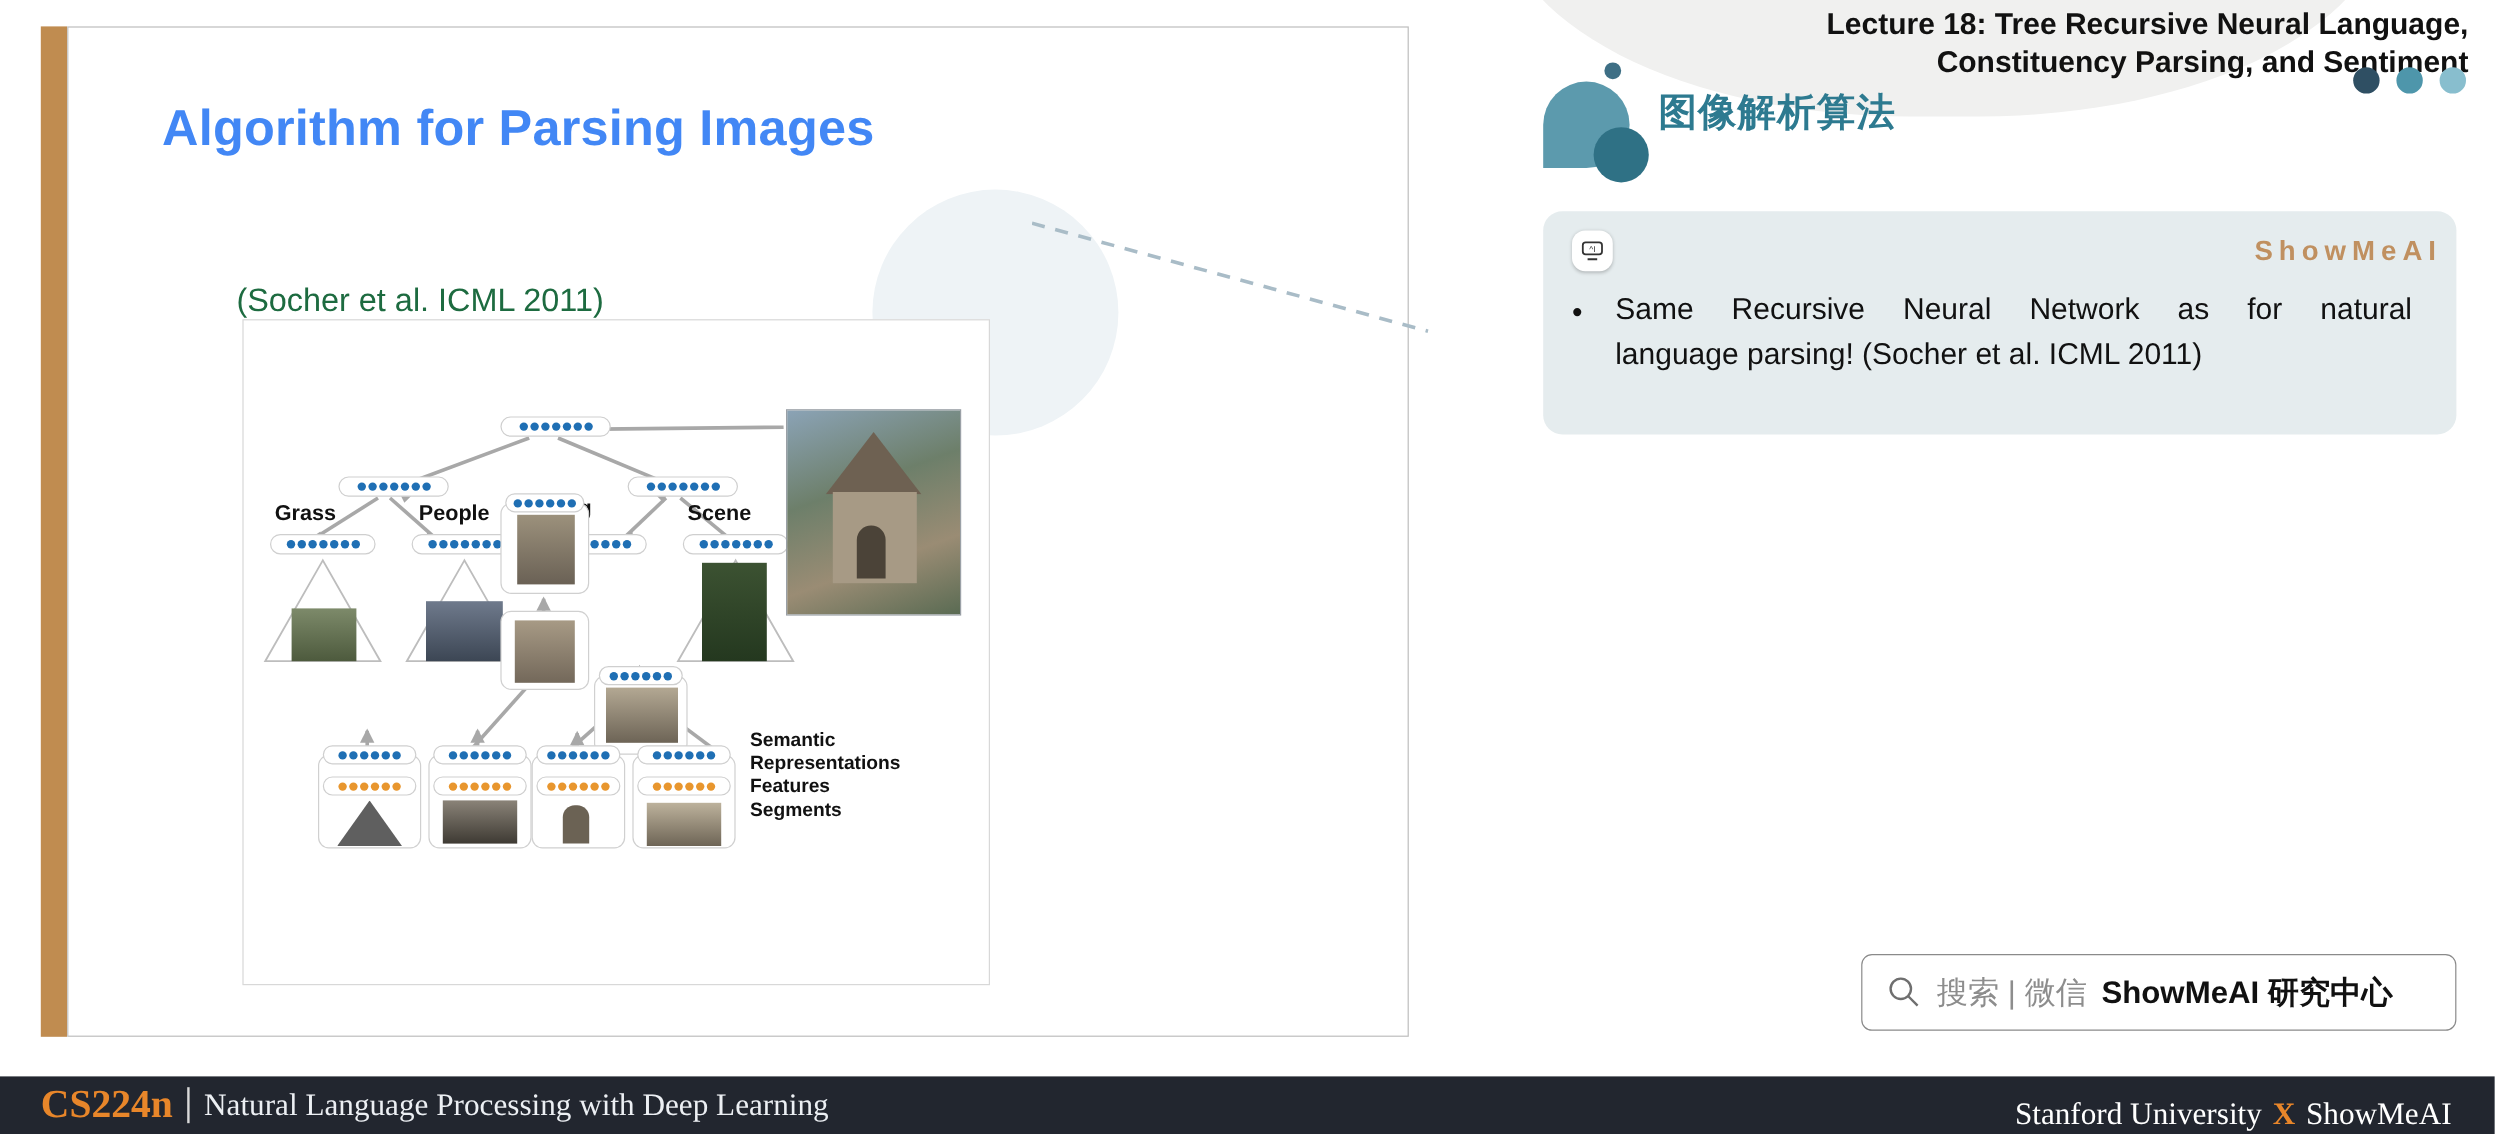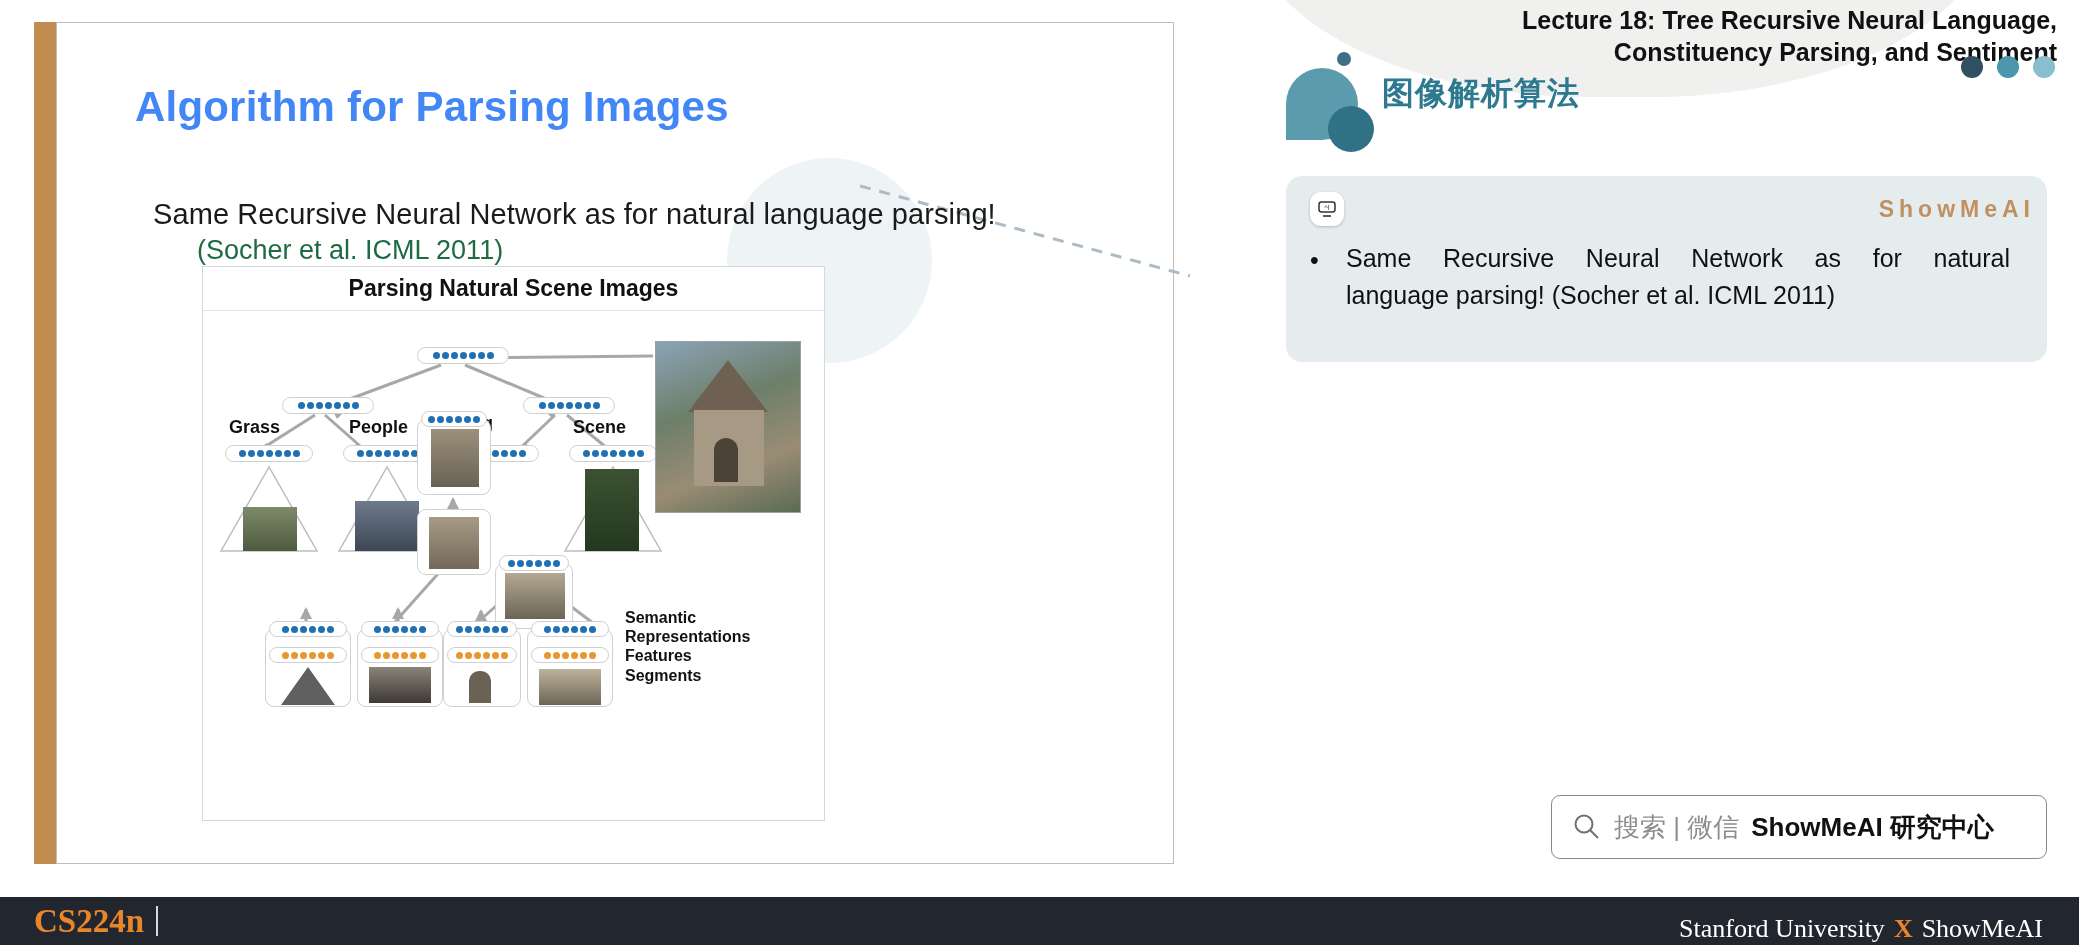--- a/index.html
+++ b/index.html
@@ -108,25 +108,23 @@
 </head>
 <body>
 
 <div id="slide-panel">
   <div id="slide-spine"></div>
   <div id="slide-card">
 
     <div id="decor-circle"></div>
 
     <div id="slide-title">Algorithm for Parsing Images</div>
-    <div id="slide-body-line">Same Recursive Neural Network as for natural language parsing!</div>
     <div id="slide-cite-line">(Socher et al. ICML 2011)</div>
 
     <div id="figure-box">
-      <div id="figure-caption">Parsing Natural Scene Images</div>
       <div id="figure-canvas">
 
         <svg width="621" height="510" viewBox="0 0 621 510" style="position:absolute;left:0;top:0;">
           <g stroke="#a8a8a8" stroke-width="3" fill="none">
 
             <line x1="258" y1="47" x2="450" y2="45"></line>
 
             <line x1="238" y1="54" x2="128" y2="95"></line>
 
             <line x1="262" y1="54" x2="360" y2="95"></line>
@@ -424,19 +422,20 @@
     <line x1="18" y1="18" x2="26" y2="26" stroke="#6f6f6f" stroke-width="2"></line>
   </svg>
   <span id="search-grey">搜索 | 微信</span>
   <span id="search-bold">ShowMeAI 研究中心</span>
 </div>
 
 <div id="footer">
   <div id="footer-left">
     <span id="cs-code">CS224n</span>
     <span id="cs-divider"></span>
+    <span id="cs-sub">Natural Language Processing with Deep Learning</span>
   </div>
   <div id="footer-right">
     <span>Stanford University</span>
     <span id="footer-x">X</span>
     <span>ShowMeAI</span>
   </div>
 </div>
 
 </body></html>

